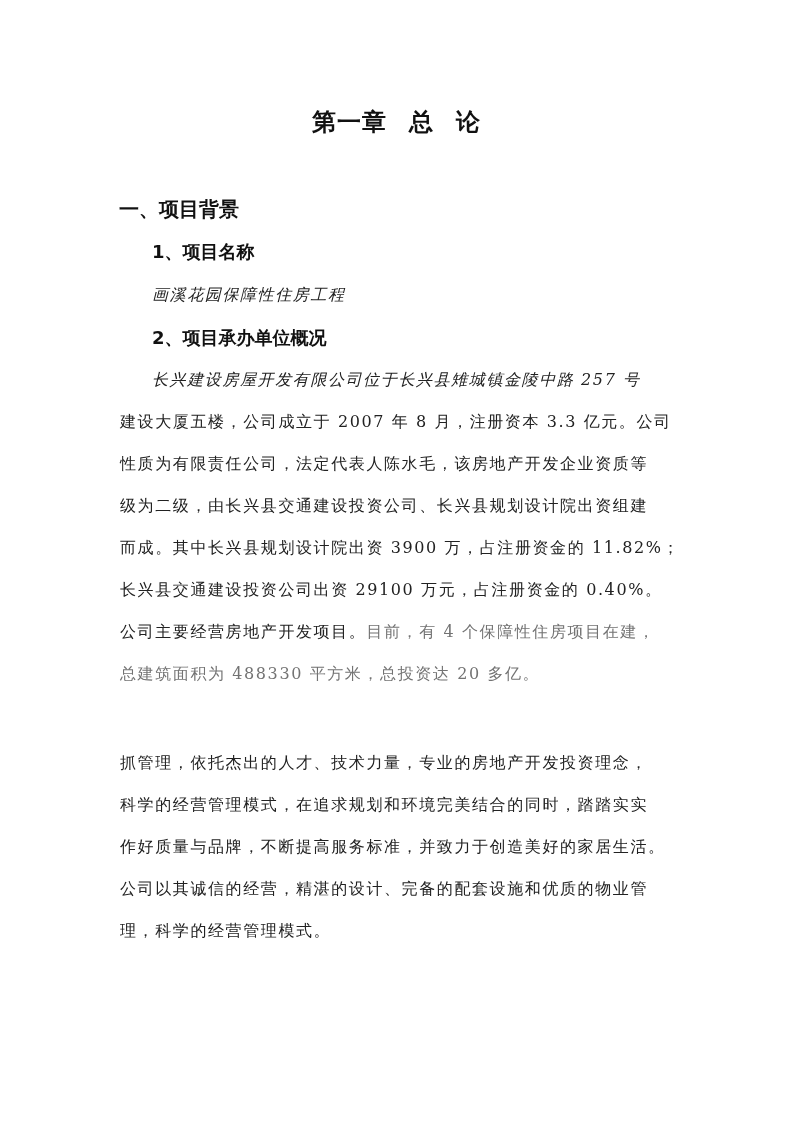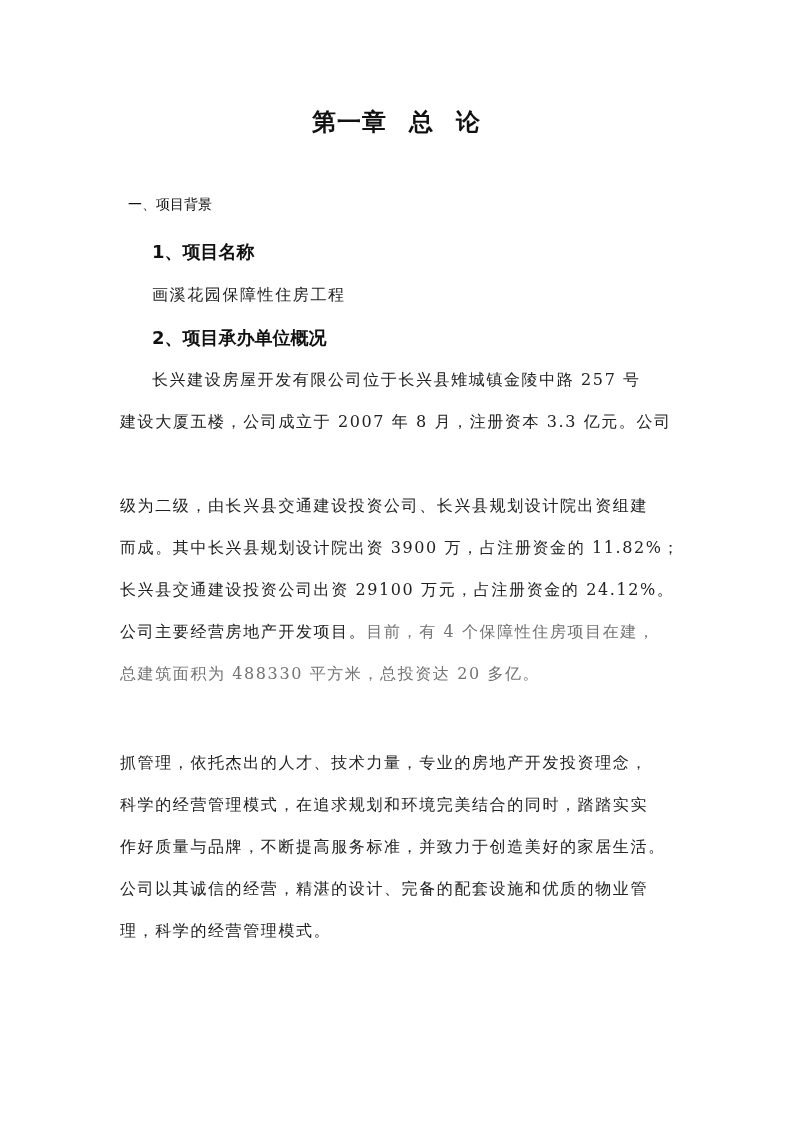--- a/index.html
+++ b/index.html
@@ -2,46 +2,47 @@
 <html><head>
 <meta charset="utf-8">
 <style>
   html, body { margin: 0; padding: 0; background: #ffffff; }
   body { width: 793px; height: 1122px; position: relative; overflow: hidden;
          font-family: "DejaVu Sans", "Liberation Sans", sans-serif; color: #111; }
   .page { position: absolute; left: 0; top: 0; width: 793px; height: 1122px; }
   .title { position: absolute; top: 106px; left: 0; width: 793px; text-align: center;
            font-size: 24px; font-weight: bold; letter-spacing: 1px; }
   .title .gap { display: inline-block; width: 22px; }
-  .h1 { position: absolute; left: 128px; top: 196px; font-size: 14px; font-weight: normal; }
+  .h1 { position: absolute; left: 119px; top: 196px; font-size: 20px; font-weight: bold; }
   .h2 { position: absolute; left: 152px; font-size: 18px; font-weight: bold; }
   .line { position: absolute; left: 120px; width: 560px; font-size: 16px;
           letter-spacing: 1.6px; white-space: nowrap; color: #222;
           font-family: "DejaVu Serif", "Liberation Serif", serif; }
-  .indent { left: 152px; }
+  .indent { left: 152px; font-style: italic; }
   .red { color: #737373; }
 </style>
 </head>
 <body>
 
 <div class="page">
   <div class="title">
     <span>第一章</span><span class="gap"></span><span>总</span><span class="gap"></span><span>论</span>
   </div>
 
   <div class="h1">一、项目背景</div>
   <div class="h2" style="top:240px">1、项目名称</div>
   <div class="line indent" style="top:285px">画溪花园保障性住房工程</div>
   <div class="h2" style="top:326px">2、项目承办单位概况</div>
 
   <div class="line indent" style="top:370px">长兴建设房屋开发有限公司位于长兴县雉城镇金陵中路 257 号</div>
   <div class="line" style="top:412px">建设大厦五楼，公司成立于 2007 年 8 月，注册资本 3.3 亿元。公司</div>
+  <div class="line" style="top:454px">性质为有限责任公司，法定代表人陈水毛，该房地产开发企业资质等</div>
   <div class="line" style="top:496px">级为二级，由长兴县交通建设投资公司、长兴县规划设计院出资组建</div>
   <div class="line" style="top:538px">而成。其中长兴县规划设计院出资 3900 万，占注册资金的 11.82%；</div>
-  <div class="line" style="top:580px">长兴县交通建设投资公司出资 29100 万元，占注册资金的 24.12%。</div>
+  <div class="line" style="top:580px">长兴县交通建设投资公司出资 29100 万元，占注册资金的 0.40%。</div>
   <div class="line" style="top:622px">
     <span>公司主要经营房地产开发项目。</span><span class="red">目前，有 4 个保障性住房项目在建，</span>
   </div>
   <div class="line red" style="top:664px">总建筑面积为 488330 平方米，总投资达 20 多亿。</div>
 
   <div class="line" style="top:753px">抓管理，依托杰出的人才、技术力量，专业的房地产开发投资理念，</div>
   <div class="line" style="top:837px">作好质量与品牌，不断提高服务标准，并致力于创造美好的家居生活。</div>
   <div class="line" style="top:795px">科学的经营管理模式，在追求规划和环境完美结合的同时，踏踏实实</div>
   <div class="line" style="top:879px">公司以其诚信的经营，精湛的设计、完备的配套设施和优质的物业管</div>
   <div class="line" style="top:921px">理，科学的经营管理模式。</div>

